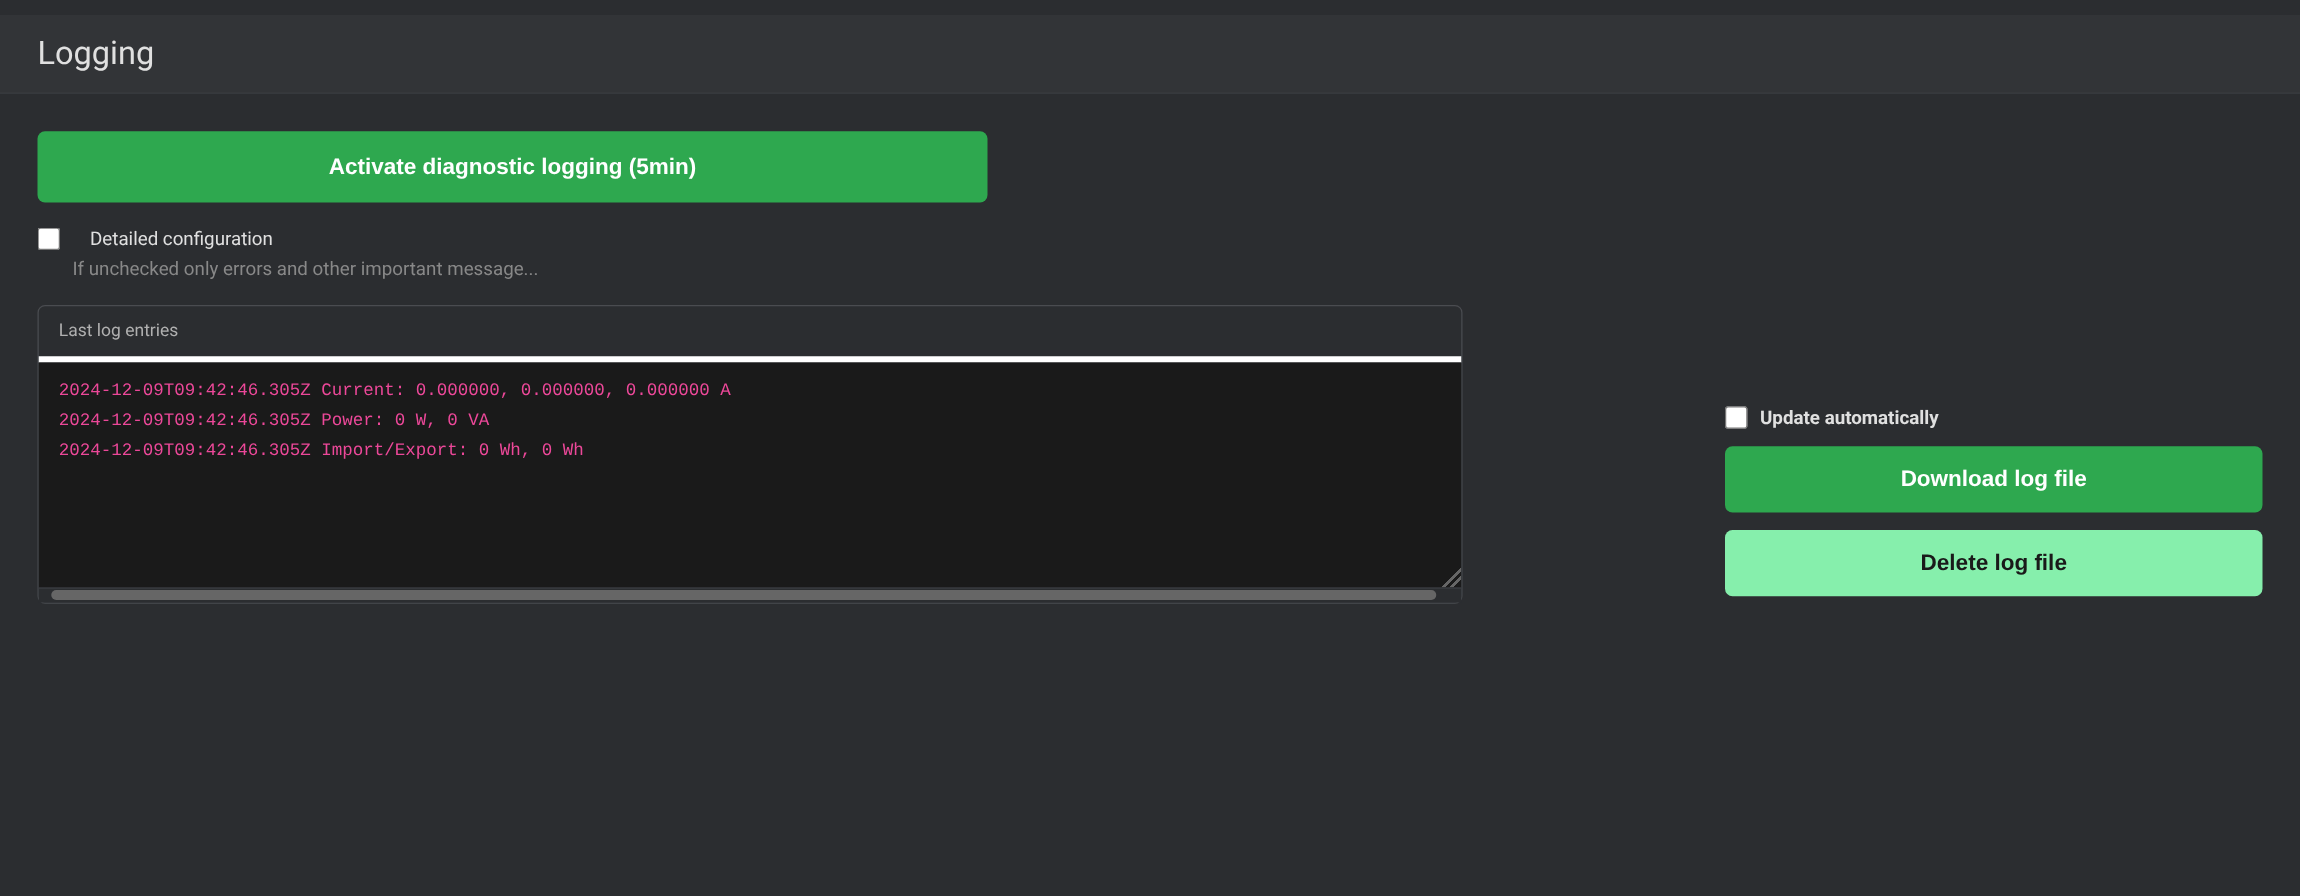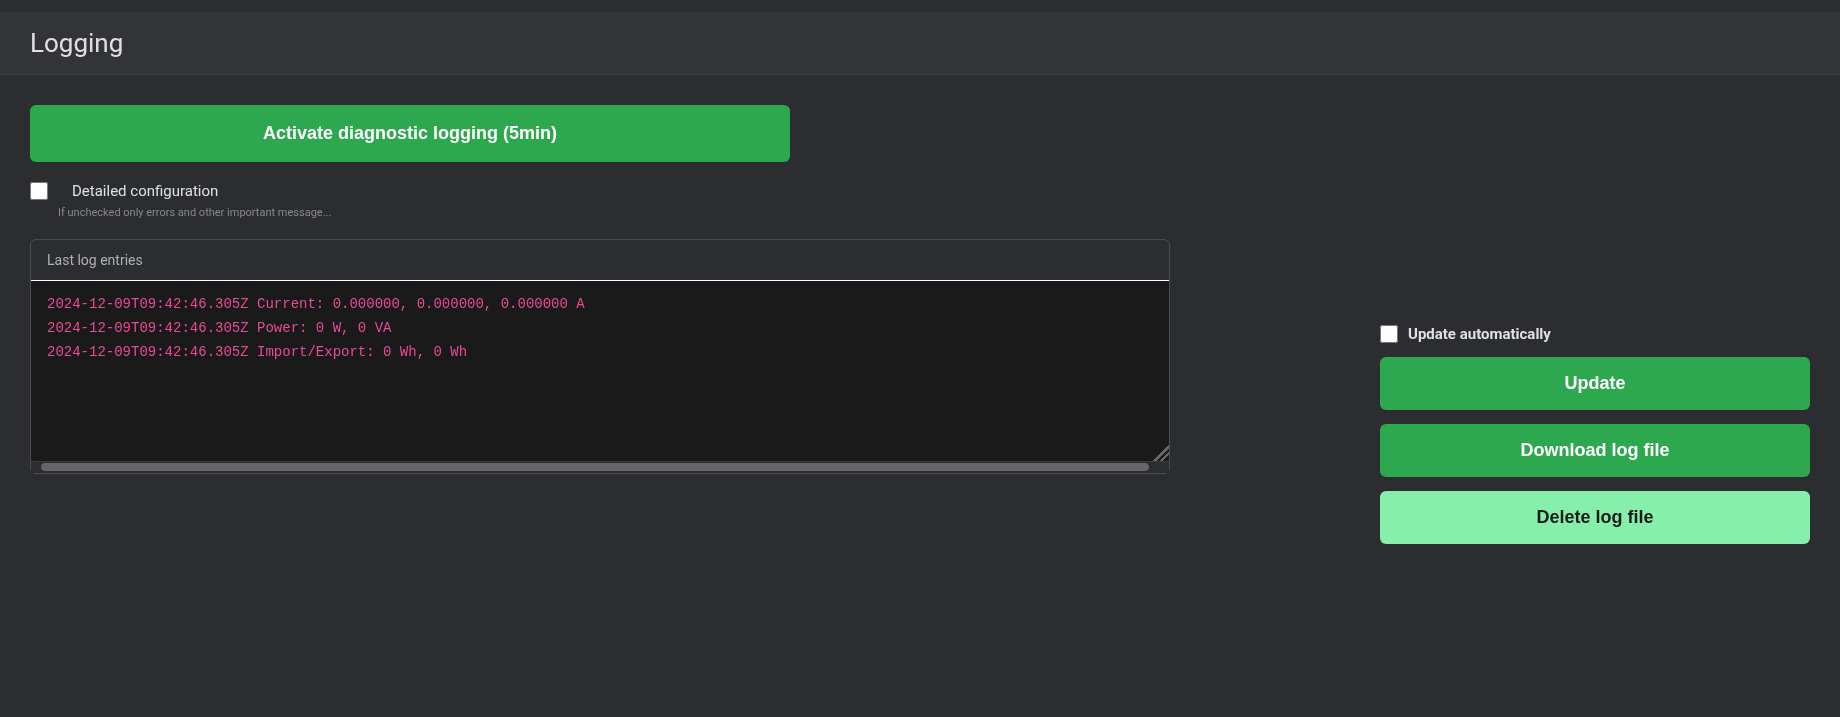--- a/index.html
+++ b/index.html
@@ -77,39 +77,39 @@
       background-color: #3a3c40;
       border: 2px solid #666;
     }
 
     .checkbox-label {
       font-size: 15px;
       color: #e0e0e0;
     }
 
     .checkbox-hint {
-      font-size: 11px;
+      font-size: 15px;
       color: #888;
       margin-left: 28px;
     }
 
     .log-entries-container {
       border: 1px solid #4a4c50;
       border-radius: 6px;
       background-color: #2b2d30;
       padding: 0;
       width: 100%;
       max-width: 1140px;
     }
 
     .log-entries-header {
       padding: 12px 16px;
       font-size: 14px;
       color: #b0b0b0;
-      border-bottom: 1px solid #ffffff;
+      border-bottom: 5px solid #ffffff;
     }
 
     .log-entries-body {
       background-color: #1a1a1a;
       padding: 12px 16px;
       font-family: 'Courier New', Courier, monospace;
       font-size: 14px;
       color: #ec4899;
       min-height: 180px;
       line-height: 1.7;
@@ -230,17 +230,16 @@
     </div>
 
   </div>
 
   <div class="right-panel">
     <div class="update-auto-row">
       <input type="checkbox" style="">
       <span class="update-auto-label">Update automatically</span>
     </div>
 
-    <button class="action-btn btn-green">Update</button>
     <button class="action-btn btn-green">Download log file</button>
     <button class="action-btn btn-yellow">Delete log file</button>
   </div>
 </div>
 
 </body></html>

